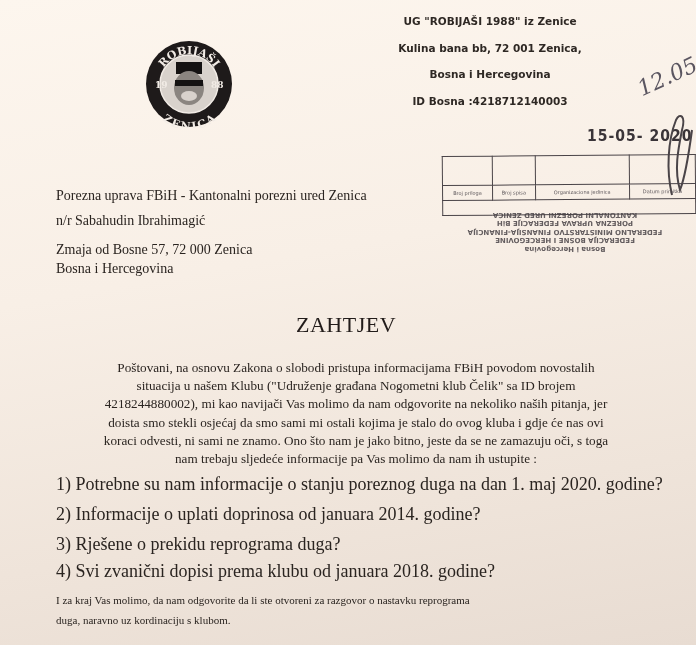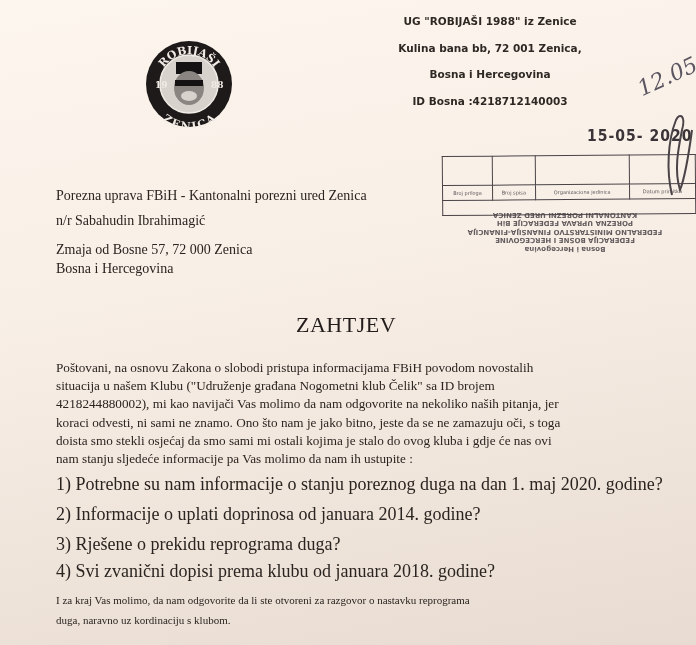--- a/index.html
+++ b/index.html
@@ -19,21 +19,21 @@
   .signature { position:absolute; left:662px; top:110px; width:34px; height:90px; }
   .stamp-table { position:absolute; left:442px; top:155px; width:254px; border:1.5px solid #3a3438; border-collapse:collapse; transform:rotate(-0.5deg); }
   .stamp-table td { border:1px solid #4a4448; height:26px; }
   .stamp-table tr.lbl td { height:12px; font-size:5px; color:#5a5458; text-align:center; font-family:"DejaVu Sans", sans-serif; }
   .stamp-text { position:absolute; left:450px; top:210px; width:230px; text-align:center; font-family:"DejaVu Sans", sans-serif; font-size:7px; font-weight:bold; color:#4a4448; line-height:8.5px; transform: rotate(180deg); opacity:0.85; }
   .recipient { position:absolute; left:56px; top:186px; font-size:14px; line-height:19px; }
   .recipient .r1 { margin-bottom:6px; }
   .recipient .r2 { margin-bottom:10px; }
   .title { position:absolute; left:296px; top:312px; font-size:22px; letter-spacing:0.5px; color:#221c1a; }
   .body { position:absolute; left:56px; top:359px; width:600px; font-size:13.2px; line-height:18.2px; }
-  .body p { margin:0; }
+  .body p { margin:0;text-align:center; }
   .q { position:absolute; left:56px; font-size:18px; }
   .closing { position:absolute; left:56px; top:590px; width:600px; font-size:11px; line-height:20px; }
 </style>
 </head>
 <body>
 
 <div class="sender">
   <div>UG "ROBIJAŠI 1988" iz Zenice</div>
   <div>Kulina bana bb, 72 001 Zenica,</div>
   <div>Bosna i Hercegovina</div>
@@ -101,23 +101,23 @@
   <div>Zmaja od Bosne 57, 72 000 Zenica</div>
   <div>Bosna i Hercegovina</div>
 </div>
 
 <div class="title">ZAHTJEV</div>
 
 <div class="body">
   <p>Poštovani, na osnovu Zakona o slobodi pristupa informacijama FBiH povodom novostalih</p>
   <p>situacija u našem Klubu ("Udruženje građana Nogometni klub Čelik" sa ID brojem</p>
   <p>4218244880002), mi kao navijači Vas molimo da nam odgovorite na nekoliko naših pitanja, jer</p>
+  <p>doista smo stekli osjećaj da smo sami mi ostali kojima je stalo do ovog kluba i gdje će nas ovi</p>
   <p>koraci odvesti, ni sami ne znamo. Ono što nam je jako bitno, jeste da se ne zamazuju oči, s toga</p>
-  <p>doista smo stekli osjećaj da smo sami mi ostali kojima je stalo do ovog kluba i gdje će nas ovi</p>
-  <p>nam stanju sljedeće informacije pa Vas molimo da nam ih ustupite :</p>
+  <p>nam trebaju sljedeće informacije pa Vas molimo da nam ih ustupite :</p>
 </div>
 
 <div class="q" style="top:474px">1) Potrebne su nam informacije o stanju poreznog duga na dan 1. maj 2020. godine?</div>
 <div class="q" style="top:504px">2) Informacije o uplati doprinosa od januara 2014. godine?</div>
 <div class="q" style="top:534px">3) Rješene o prekidu reprograma duga?</div>
 <div class="q" style="top:561px">4) Svi zvanični dopisi prema klubu od januara 2018. godine?</div>
 
 <div class="closing">
   <div>I za kraj Vas molimo, da nam odgovorite da li ste otvoreni za razgovor o nastavku reprograma</div>
   <div>duga, naravno uz kordinaciju s klubom.</div>

